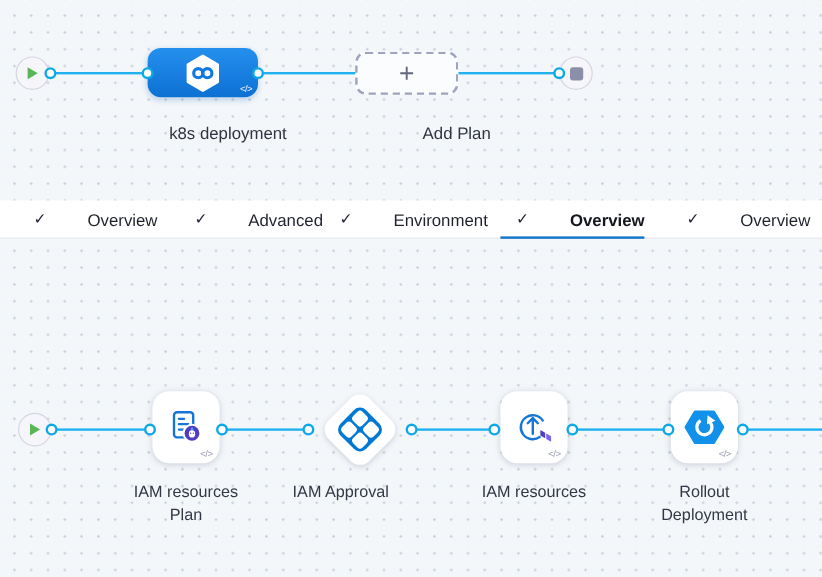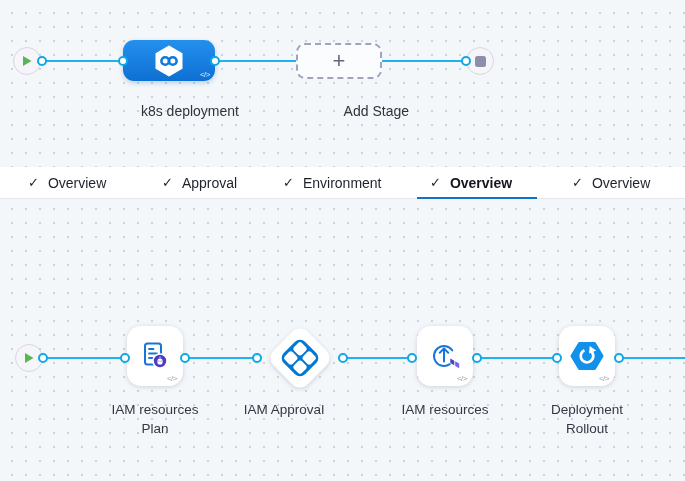--- a/index.html
+++ b/index.html
@@ -34,21 +34,21 @@
     display:flex; align-items:center; justify-content:center;
     font-size:22px; font-weight:300; color:#62677f; line-height:1; }
   .graph-label { position:absolute; width:140px; text-align:right;
     font-size:14px; color:#31343f; z-index:3; }
   
   .tab-bar { position:absolute; left:0; top:167px; width:685px; height:32px;
     background:#fff; border-bottom:1px solid #e4e7ed; z-index:8; }
   .tab { position:absolute; top:0; height:100%; display:flex; align-items:center;
     gap:9px; cursor:pointer; }
   .tab .check { font-size:13px; color:#1d212b; }
-  .tab .tab-label { font-size:14px; color:#1e222c; }
+  .tab .tab-label { font-size:14px; color:#1e222c;margin-left:25px; }
   .tab.active .tab-label { font-weight:700; color:#14161d; }
   .tab-underline { position:absolute; left:417px; bottom:-1px; width:120px;
     height:2.5px; background:#0f74c9; }
   
   .step-card { position:absolute; width:56px; height:60px; border-radius:14px;
     background:#fff; box-shadow:0 1px 5px rgba(50,65,95,.20); z-index:4;
     display:flex; align-items:center; justify-content:center; }
   .step-card .code-badge { position:absolute; right:6px; bottom:3px;
     font-size:8px; color:#9a9eb2; letter-spacing:-.5px; }
   .diamond-card { position:absolute; left:276px; top:334px; width:48px; height:48px;
@@ -94,31 +94,31 @@
     <div class="dashed-node">
       <span>+</span>
     </div>
 
     <div class="round-node" style="left:466px;top:47px;">
       <div class="stop-square"></div>
     </div>
     <div class="port top" style="left:461px;"></div>
 
     <div class="graph-label" style="left:99px;top:103px;">k8s deployment</div>
-    <div class="graph-label" style="left:269px;top:103px;">Add Stage</div>
+    <div class="graph-label" style="left:269px;top:103px;">Add Plan</div>
   </div>
 
   <nav class="tab-bar">
     <div class="tab" style="left:28px;">
       <span class="check">✓</span>
       <span class="tab-label">Overview</span>
     </div>
     <div class="tab" style="left:162px;">
       <span class="check">✓</span>
-      <span class="tab-label">Approval</span>
+      <span class="tab-label">Advanced</span>
     </div>
     <div class="tab" style="left:283px;">
       <span class="check">✓</span>
       <span class="tab-label">Environment</span>
     </div>
     <div class="tab active" style="left:430px;">
       <span class="check">✓</span>
       <span class="tab-label">Overview</span>
     </div>
     <div class="tab" style="left:572px;">
@@ -200,18 +200,18 @@
       <span>Plan</span>
     </div>
     <div class="step-label" style="left:214px;">
       <span>IAM Approval</span>
       <span></span>
     </div>
     <div class="step-label" style="left:375px;">
       <span>IAM resources</span>
     </div>
     <div class="step-label" style="left:517px;">
+      <span>Rollout</span>
       <span>Deployment</span>
-      <span>Rollout</span>
     </div>
   </div>
 
 </div>
 
 </body></html>

